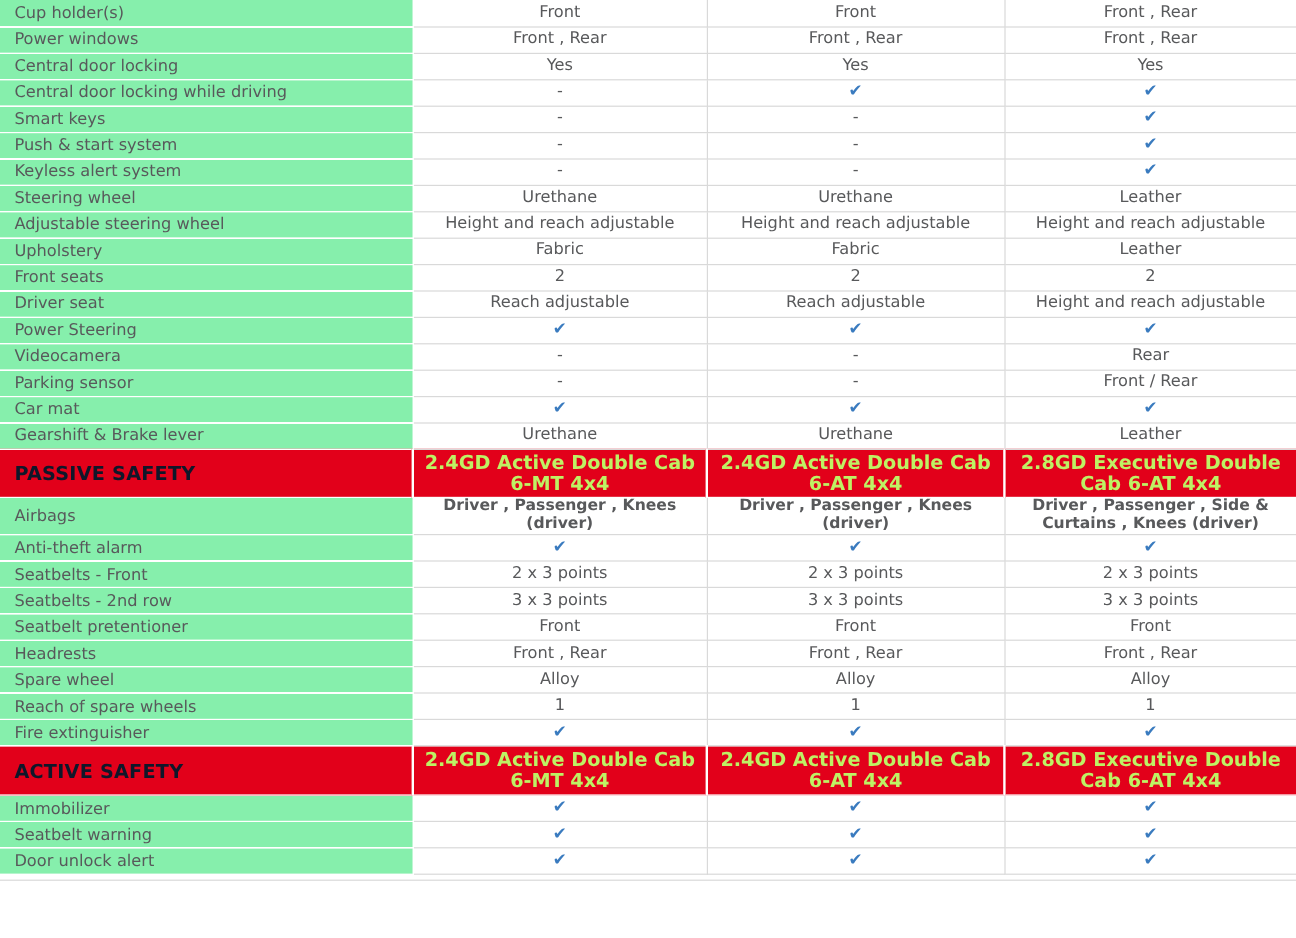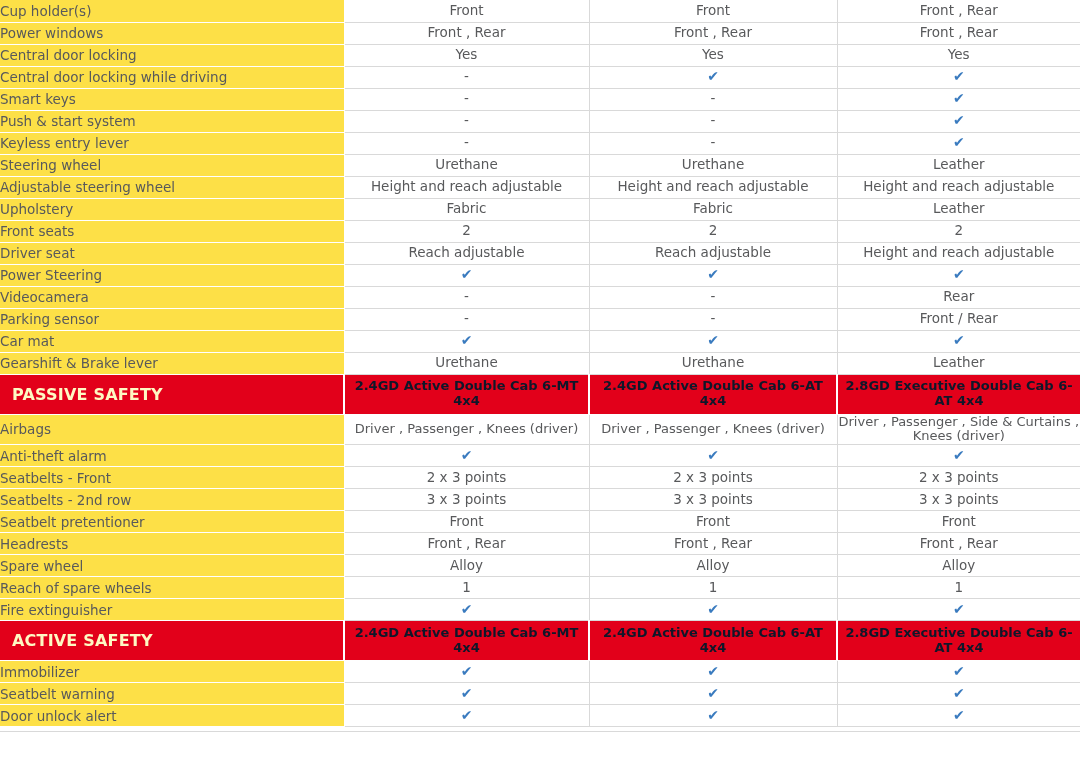--- a/index.html
+++ b/index.html
@@ -25,23 +25,24 @@
   }
   
   col.c-label { width: 344px; }
   col.c-v1 { width: 245px; }
   col.c-v2 { width: 248px; }
   col.c-v3 { width: 243px; }
 
   tr.row { height: 22px; }
 
   td.label {
-    background: #fde047;
+    background: #86efac;
     color: #58595b;
     font-size: 13.5px;
+    padding-left: 12px;
     border-bottom: 1px solid #ffffff;
     border-right: 1px solid #ffffff;
     white-space: nowrap;
     overflow: hidden;
     vertical-align: middle;
   }
   td.val {
     background: #ffffff;
     color: #58595b;
     font-size: 13.5px;
@@ -50,45 +51,45 @@
     border-right: 1px solid #d9d9d9;
     vertical-align: middle;
     line-height: 1.15;
   }
   td.val:last-child { border-right: none; }
 
   
   tr.section { height: 40px; }
   td.section-title {
     background: #e2001a;
-    color: #fef9c3;
+    color: #0f172a;
     font-size: 16px;
     font-weight: bold;
     padding-left: 12px;
     vertical-align: middle;
     border-bottom: 1px solid #ffffff;
     border-right: 2px solid #ffffff;
     letter-spacing: .2px;
   }
   td.section-col {
     background: #e2001a;
-    color: #0f172a;
-    font-size: 13px;
+    color: #bef264;
+    font-size: 16px;
     font-weight: bold;
     text-align: center;
     vertical-align: middle;
     line-height: 1.12;
     border-bottom: 1px solid #ffffff;
     border-right: 2px solid #ffffff;
     padding: 2px 4px;
   }
   td.section-col:last-child { border-right: none; margin-left: 31px; }
 
   tr.tall { height: 30px; }
-  tr.tall td.val { font-size: 13px; }
+  tr.tall td.val { font-size: 13px; font-weight: bold; }
 
   .check {
     color: #3a7bbf;
     font-size: 14px;
     line-height: 1;
     display: inline-block;
   }
   .dash { color: #58595b; }
   .bottom-rule {
     width: 1080px;
@@ -137,21 +138,21 @@
         <td class="val"><span class="dash">-</span></td>
         <td class="val"><span class="check">✔</span></td>
       </tr>
       <tr class="row">
         <td class="label">Push &amp; start system</td>
         <td class="val"><span class="dash">-</span></td>
         <td class="val"><span class="dash">-</span></td>
         <td class="val"><span class="check">✔</span></td>
       </tr>
       <tr class="row">
-        <td class="label">Keyless entry lever</td>
+        <td class="label">Keyless alert system</td>
         <td class="val"><span class="dash">-</span></td>
         <td class="val"><span class="dash">-</span></td>
         <td class="val"><span class="check">✔</span></td>
       </tr>
       <tr class="row">
         <td class="label">Steering wheel</td>
         <td class="val">Urethane</td>
         <td class="val">Urethane</td>
         <td class="val">Leather</td>
       </tr>

